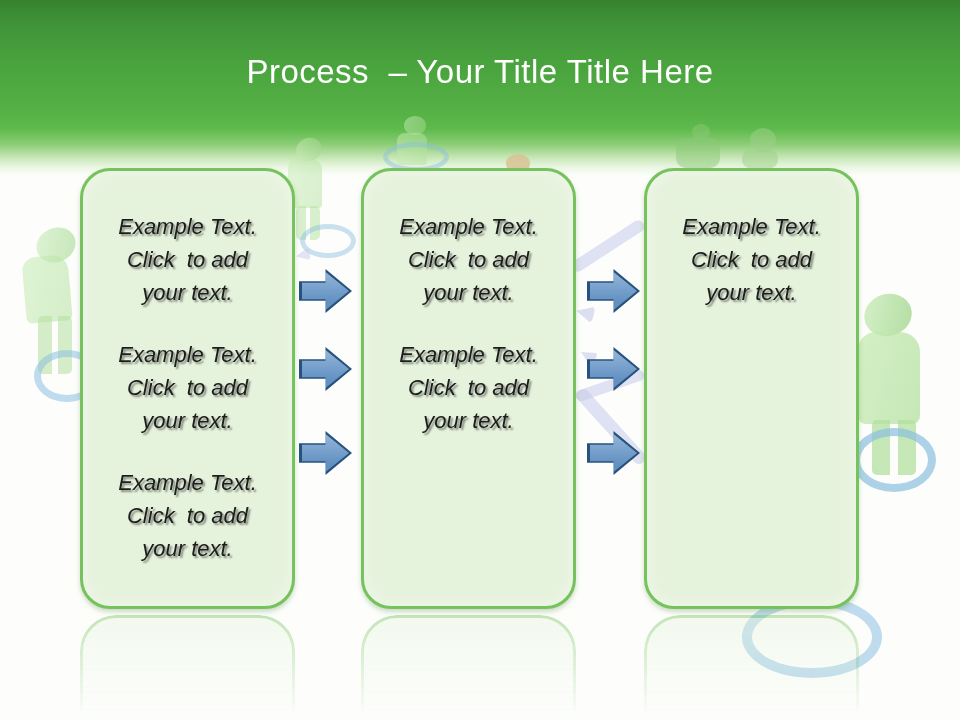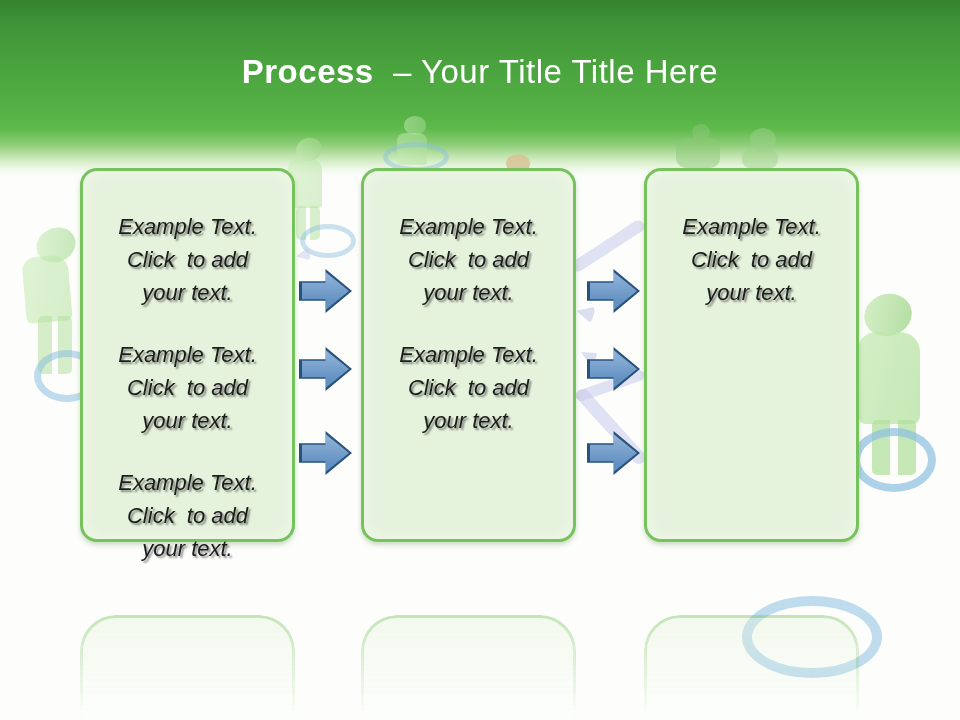--- a/index.html
+++ b/index.html
@@ -21,38 +21,38 @@
       #c3e5b1 89%,
       var(--header-fade) 95%,
       rgba(255,255,255,0) 100%);
   }
   .title{
     position:absolute;left:0;right:0;top:52px;
     text-align:center;white-space:pre;
     color:var(--title-white);
     font-size:33px;line-height:40px;letter-spacing:.5px;
   }
-  .t-bold{font-weight:700;}
+  .t-bold{font-weight:400;}
   .t-rest{font-weight:400;}
   
   .decor{position:absolute;inset:0;z-index:1;}
   .decor div{position:absolute;}
   .fig-head{border-radius:50%;background:linear-gradient(120deg,#cdeebc,#9ed48a);}
   .fig-torso{background:linear-gradient(105deg,#c6ebb4,var(--figure-green));}
   .fig-legs{border-radius:5px;}
   .ring{border-radius:50%;border-style:solid;border-color:var(--ring-blue);background:transparent;}
   .conn{background:var(--connector-lavender);border-radius:6px;opacity:.55;}
   .conn-head{width:0;height:0;background:none!important;opacity:.6;}
   
   .pbox{
-    position:absolute;top:168px;width:215px;height:374px;
+    position:absolute;top:168px;width:215px;height:441px;
     box-sizing:border-box;z-index:3;
     background:var(--box-fill);
     border:3px solid var(--box-border);
-    border-radius:17px;
+    border-radius:30px;
     box-shadow:0 3px 5px rgba(90,140,70,.30), inset 0 0 18px rgba(255,255,255,.45);
     padding:39px 8px 0;
   }
   .para{
     margin:0 0 29px;
     white-space:pre-wrap;text-align:center;
     font-style:italic;font-size:22px;line-height:33px;
     color:var(--text-dark);
     text-shadow:2px 2px 2px rgba(0,0,0,.45);
   }

